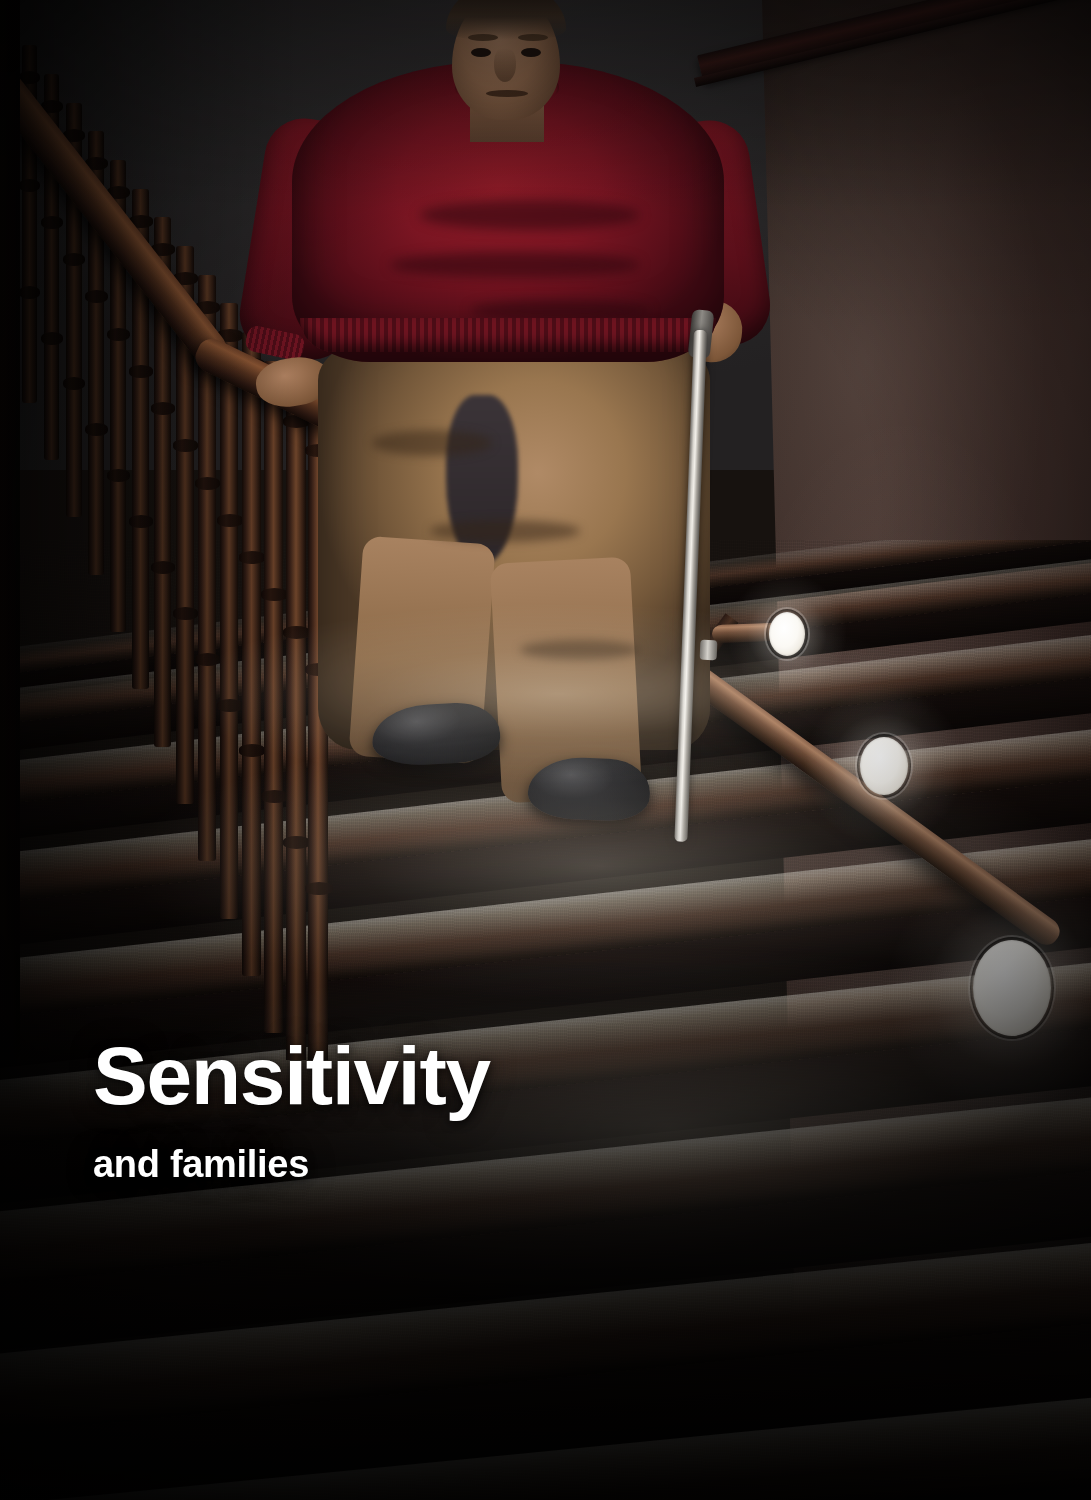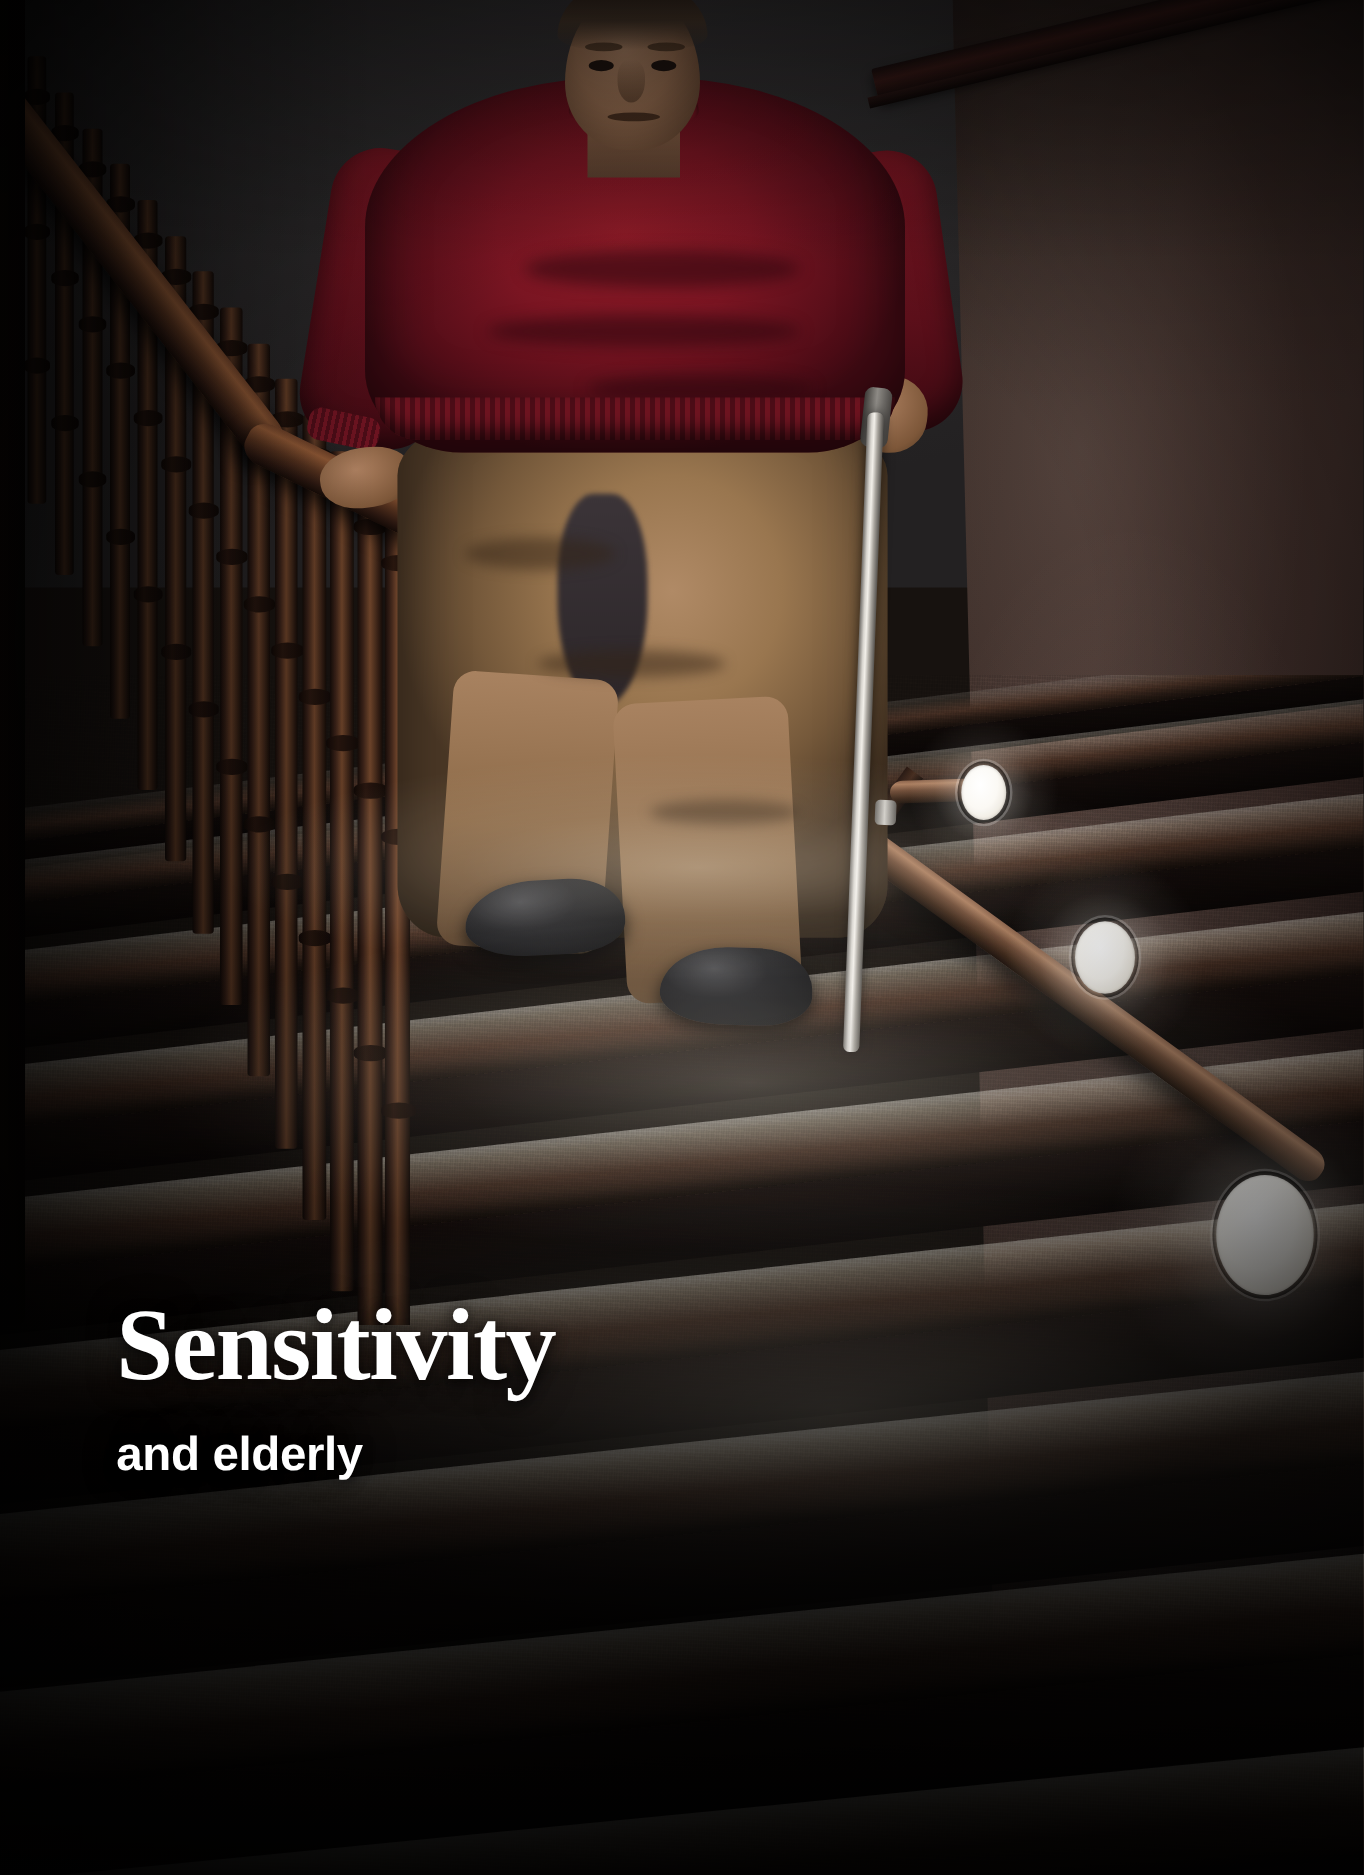--- a/index.html
+++ b/index.html
@@ -277,21 +277,21 @@
   .copy{
     position:absolute;left:93px;top:1036px;width:900px;
     color:#fff;
     text-shadow:0 2px 10px rgba(0,0,0,.78), 0 0 26px rgba(0,0,0,.55);
   }
   .headline{
     font-size:82px;line-height:.98;font-weight:700;
     letter-spacing:-1.2px;margin:0;
     font-family:"Liberation Sans","DejaVu Sans",sans-serif;
   }
-  .headline .l2{display:block;font-family:Liberation Serif, serif;}
+  .headline .l2{display:block;}
   .subhead{
     margin:26px 0 0 0;
     font-size:38px;line-height:1.18;font-weight:700;
     letter-spacing:-.3px;
     font-family:"Liberation Sans","DejaVu Sans",sans-serif;
   }
   .subhead .s2{display:block;}
 </style>
 </head>
 <body>
@@ -474,17 +474,17 @@
     </div>
 
   <div class="left-dark"></div>
   <div class="vignette"></div>
 
   <div class="copy">
     <h1 class="headline">
       <span class="l2">Sensitivity</span>
     </h1>
     <p class="subhead">
-      <span class="s2">and elderly</span>
+      <span class="s2">and families</span>
     </p>
   </div>
 
 </div>
 
 </body></html>

